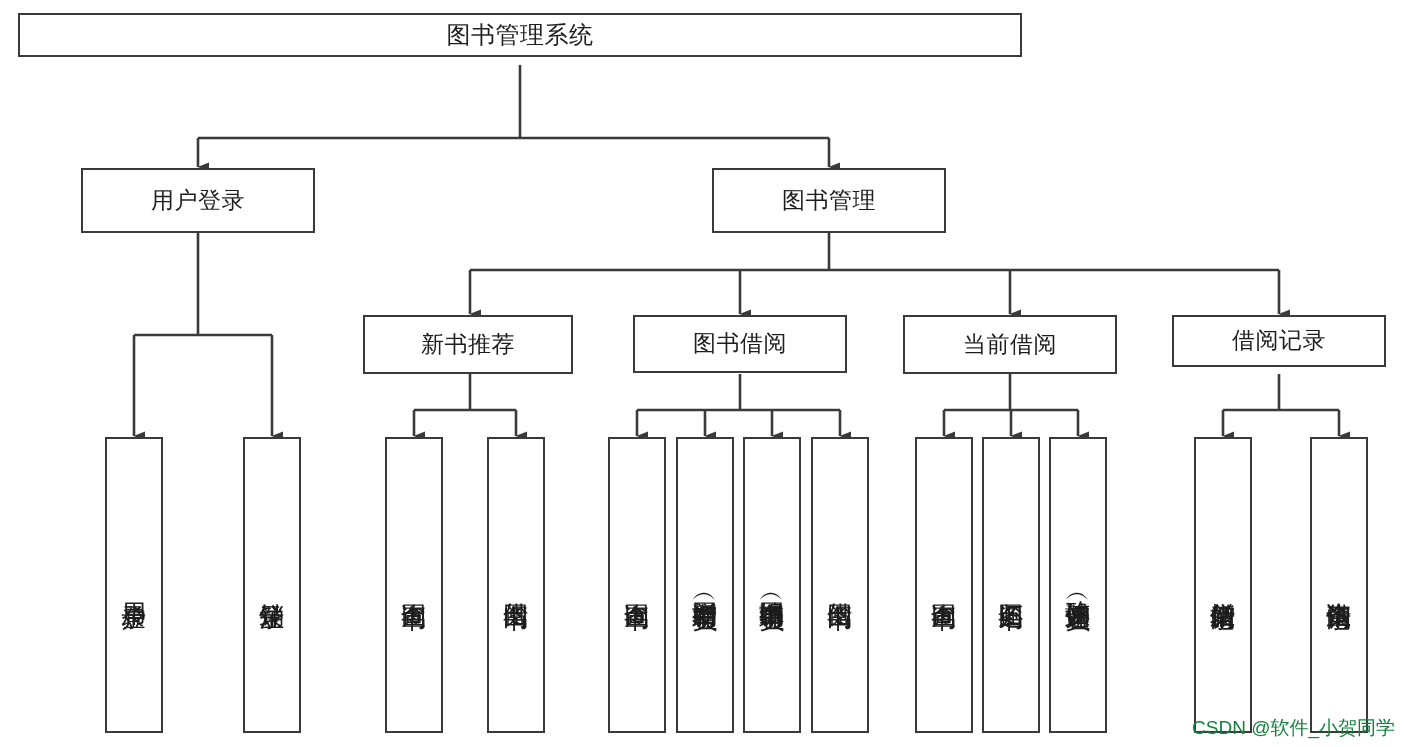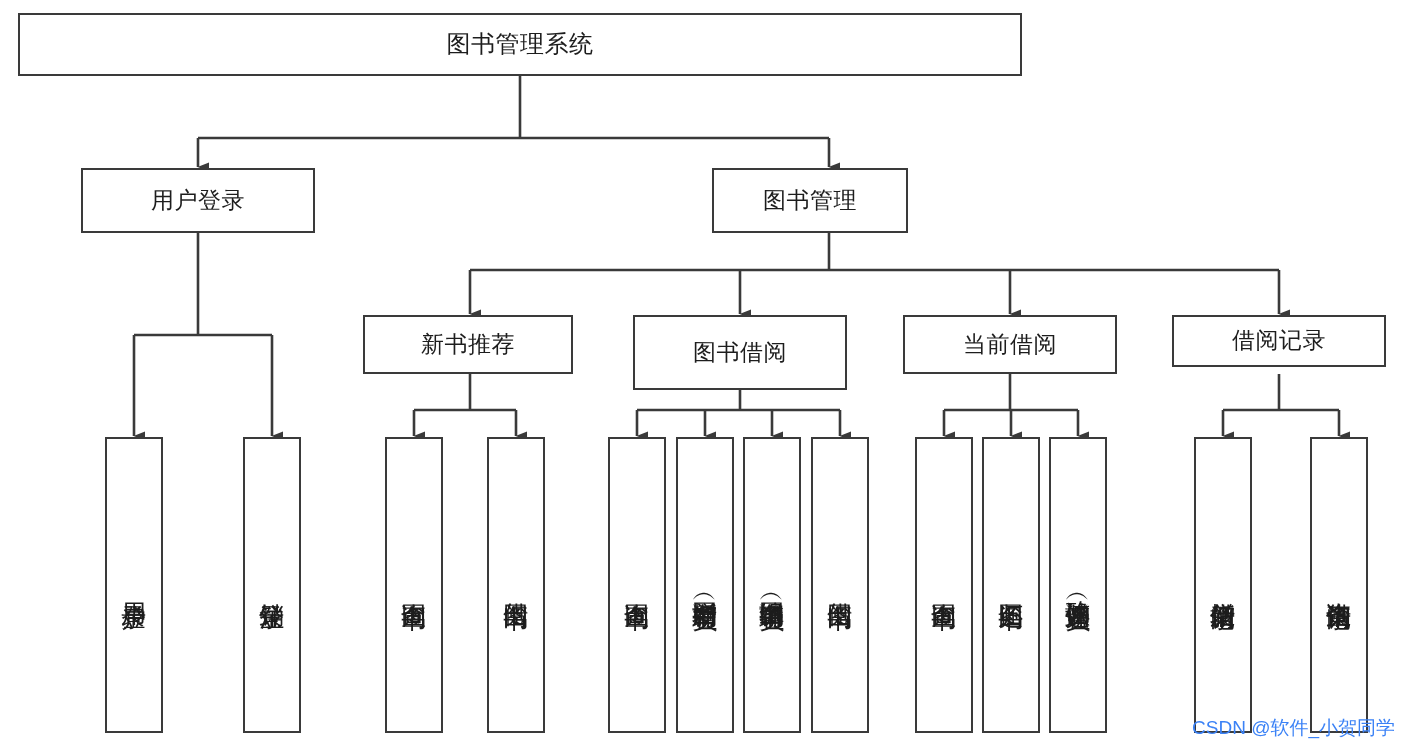--- a/index.html
+++ b/index.html
@@ -52,21 +52,21 @@
     letter-spacing: 1px;
   }
   .node-box.root .node-label {
     font-size: 24px;
   }
   .watermark {
     position: absolute;
     right: 10px;
     bottom: 6px;
     font-size: 19px;
-    color: #3b82f6;
+    color: #15803d;
     white-space: nowrap;
     user-select: none;
   }
 </style>
 </head>
 <body>
 
 <div id="diagram-root">
 
   <svg id="diagram-svg" viewBox="0 0 1405 747" xmlns="http://www.w3.org/2000/svg">
@@ -106,33 +106,33 @@
         <line x1="1011" y1="410" x2="1011" y2="436" marker-end="url(#arrowhead)"></line>
         <line x1="1078" y1="410" x2="1078" y2="436" marker-end="url(#arrowhead)"></line>
         <line x1="1279" y1="374" x2="1279" y2="410"></line>
         <line x1="1223" y1="410" x2="1339" y2="410"></line>
         <line x1="1223" y1="410" x2="1223" y2="436" marker-end="url(#arrowhead)"></line>
         <line x1="1339" y1="410" x2="1339" y2="436" marker-end="url(#arrowhead)"></line>
       </g>
   </svg>
 
   <div id="node-layer">
-      <div class="node-box horizontal root" style="left: 18px; top: 13px; width: 1004px; height: 63px;">
+      <div class="node-box horizontal root" style="left: 18px; top: 13px; width: 1004px; height: 44px;">
         <span class="node-label">图书管理系统</span>
       </div>
       <div class="node-box horizontal" style="left: 81px; top: 168px; width: 234px; height: 65px;">
         <span class="node-label">用户登录</span>
       </div>
-      <div class="node-box horizontal" style="left: 712px; top: 168px; width: 196px; height: 65px;">
+      <div class="node-box horizontal" style="left: 712px; top: 168px; width: 234px; height: 65px;">
         <span class="node-label">图书管理</span>
       </div>
       <div class="node-box horizontal" style="left: 363px; top: 315px; width: 210px; height: 59px;">
         <span class="node-label">新书推荐</span>
       </div>
-      <div class="node-box horizontal" style="left: 633px; top: 315px; width: 214px; height: 75px;">
+      <div class="node-box horizontal" style="left: 633px; top: 315px; width: 214px; height: 58px;">
         <span class="node-label">图书借阅</span>
       </div>
       <div class="node-box horizontal" style="left: 903px; top: 315px; width: 214px; height: 59px;">
         <span class="node-label">当前借阅</span>
       </div>
       <div class="node-box horizontal" style="left: 1172px; top: 315px; width: 214px; height: 52px;">
         <span class="node-label">借阅记录</span>
       </div>
       <div class="node-box vertical" style="left: 105px; top: 437px; width: 58px; height: 296px;">
         <span class="node-label">用户登录</span>

